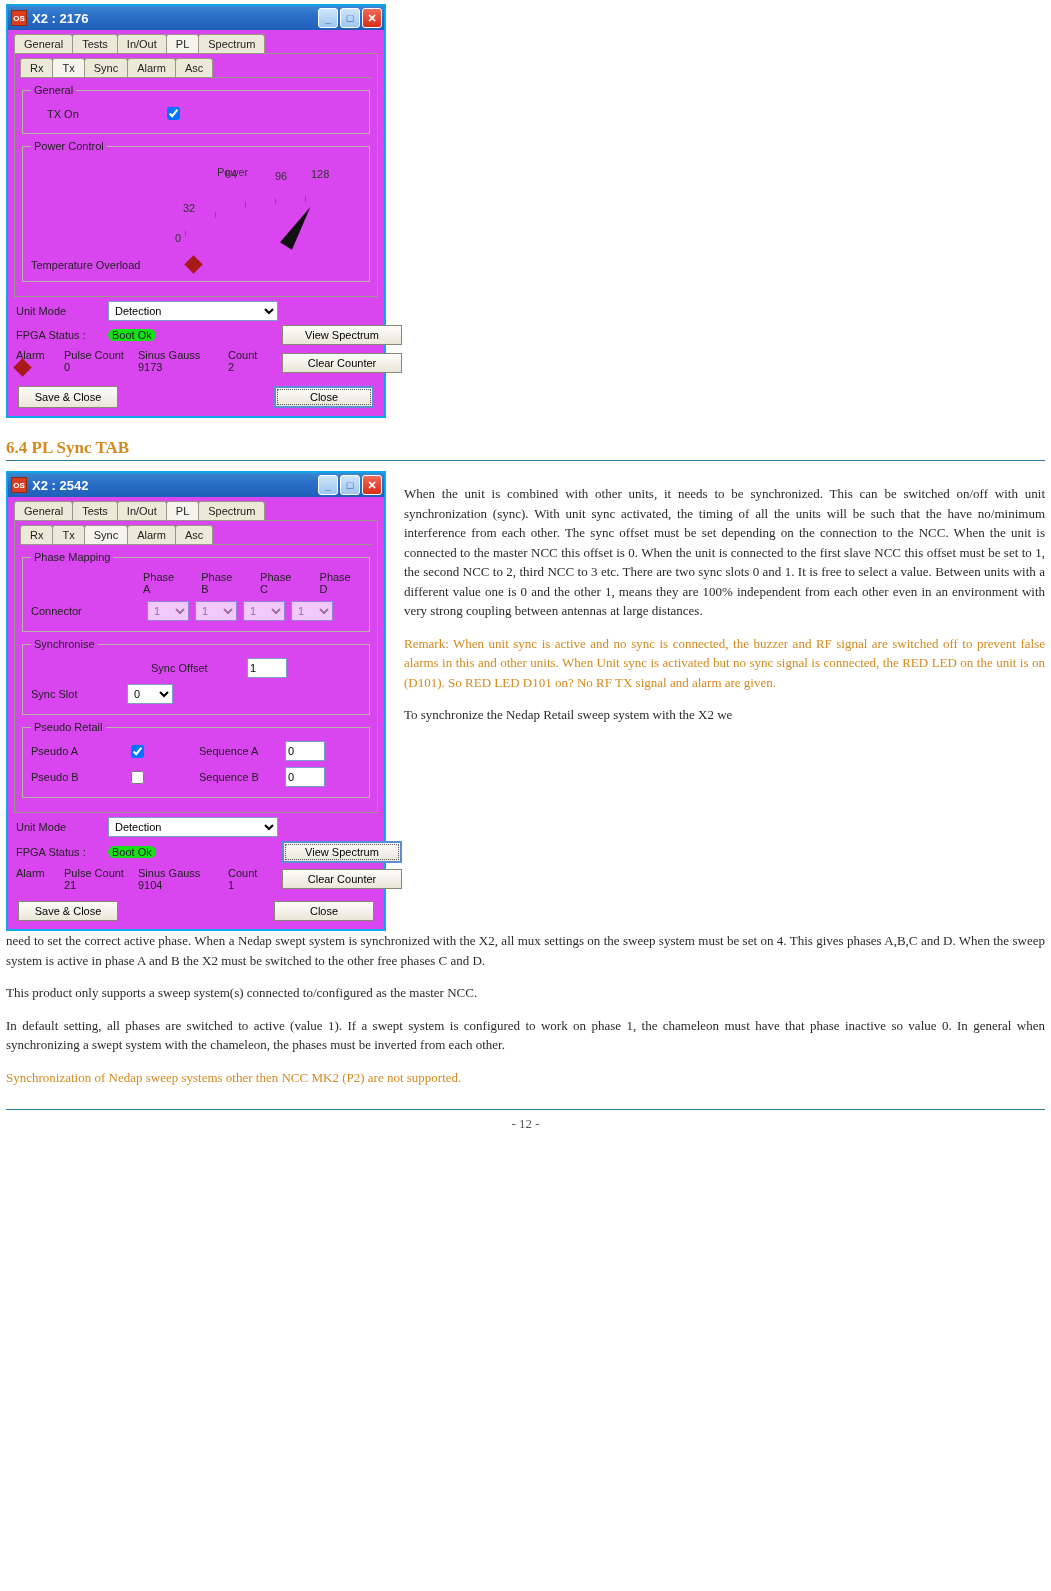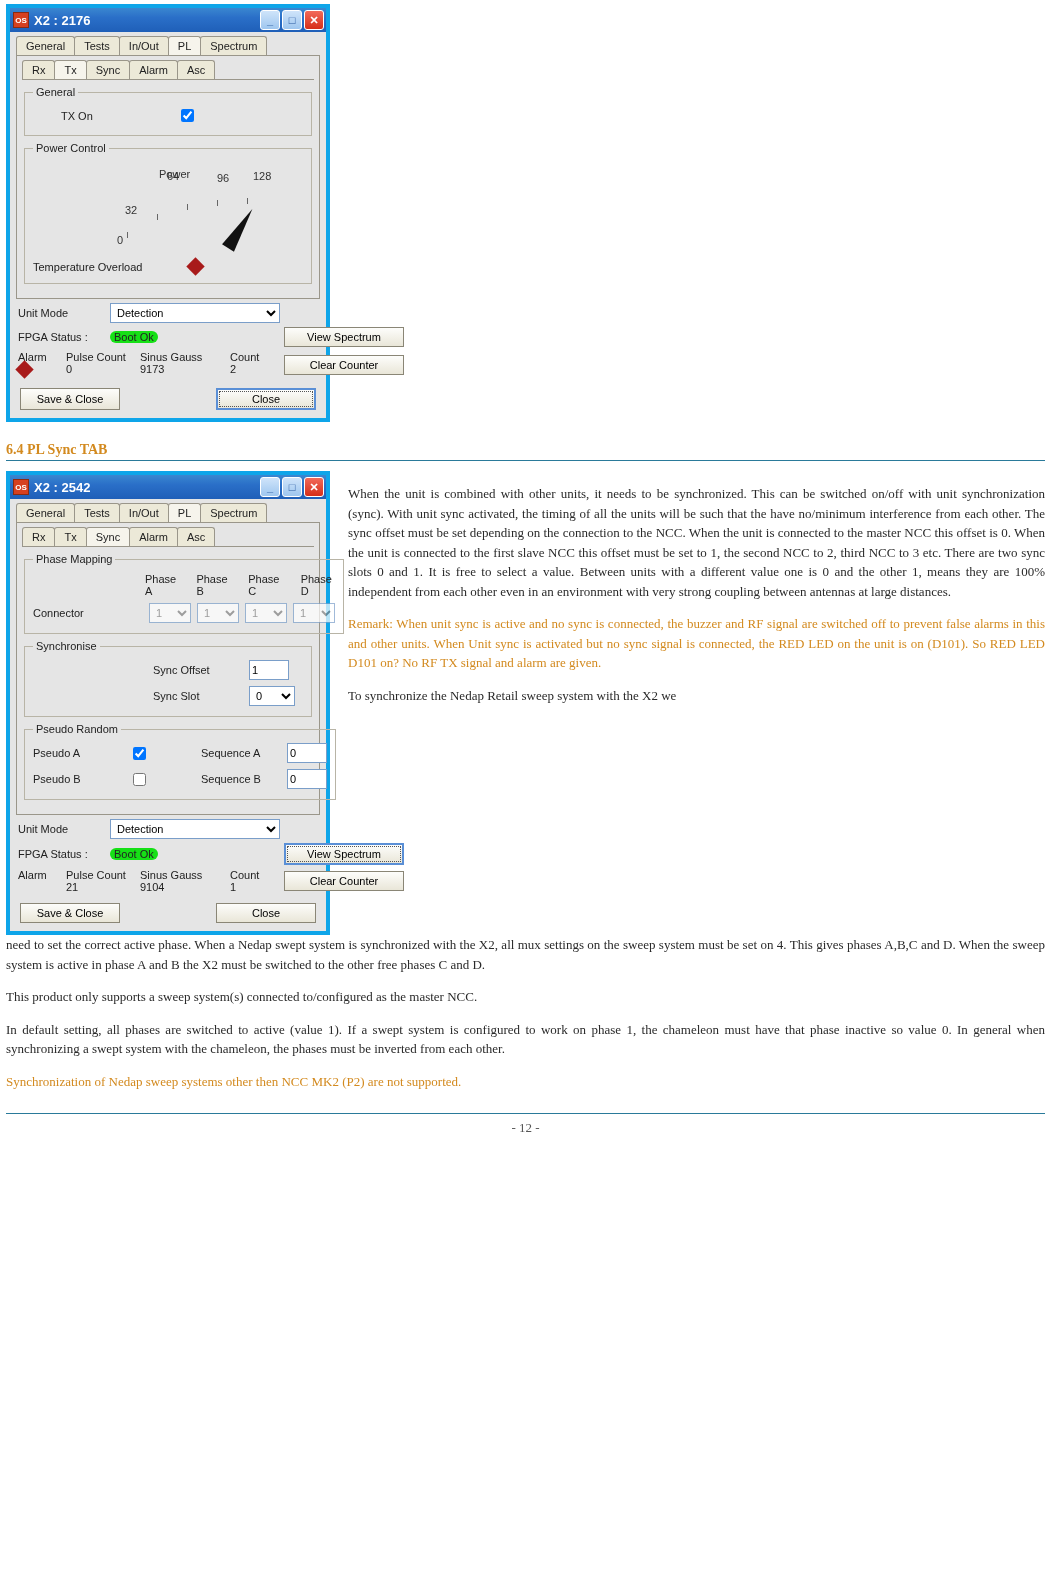--- a/index.html
+++ b/index.html
@@ -8,23 +8,23 @@
     padding: 0;
     font-family: Georgia, 'Times New Roman', serif;
     background: #fff;
     color: #222;
     width: 1051px;
   }
   .page { padding: 0; }
 
   
   .win {
-    width: 324px;
-    border: 4px solid #0ea5e9;
-    background: #e5e5e5;
+    width: 380px;
+    border: 2px solid #0ea5e9;
+    background: #d946ef;
     font-family: Tahoma, Arial, sans-serif;
     font-size: 11px;
     margin: 4px 0 20px 6px;
   }
   .titlebar {
     display: flex;
     align-items: center;
     background: linear-gradient(#3a87d0, #2a6fc8 40%, #1f5fb8);
     color: #fff;
     height: 24px;
@@ -176,21 +176,21 @@
   .xpbtn.focus {
     outline: 1px dotted #555;
     outline-offset: -4px;
     border: 2px solid #5a8fd6;
   }
   .btnrow { display: flex; justify-content: space-between; padding: 6px 4px 0 4px; }
 
   
   .heading {
     color: #d38a1f;
-    font-size: 14px;
+    font-size: 17px;
     font-weight: 600;
     margin: 13px 6px 2px 6px;
   }
   .divider {
     border: none;
     border-top: 1px solid #2a7a9a;
     margin: 2px 6px 10px 6px;
   }
   .two-col {
     display: flex;
@@ -243,21 +243,21 @@
           <div class="tab">Rx</div>
           <div class="tab active">Tx</div>
           <div class="tab">Sync</div>
           <div class="tab">Alarm</div>
           <div class="tab">Asc</div>
         </div>
 
         <fieldset class="grp">
           <legend>General</legend>
           <div class="row">
-            <span class="lab" style="margin-left:28px">TX On</span>
+            <span class="lab" style="margin-left:16px">TX On</span>
             <input type="checkbox" checked="" style="">
           </div>
         </fieldset>
 
         <fieldset class="grp">
           <legend>Power Control</legend>
           <div class="gauge">
             <span class="g-lbl" style="left:46px; top:6px">Power</span>
             <span class="g-lbl" style="left:4px; top:72px">0</span>
             <span class="g-lbl" style="left:12px; top:42px">32</span>
@@ -362,28 +362,28 @@
               <select class="sel" style="width:42px" disabled=""><option>1</option></select>
             </div>
           </fieldset>
 
           <fieldset class="grp">
             <legend>Synchronise</legend>
             <div class="row" style="justify-content:flex-start; margin-left:120px">
               <span style="width:90px">Sync Offset</span>
               <input class="spin" style="width: 40px;" value="1">
             </div>
-            <div class="row" style="justify-content:flex-start; margin-left:120px; margin-top:6px">
+            <div class="row" style="justify-content:flex-start; margin-top:6px">
               <span style="width:90px">Sync Slot</span>
               <select class="sel" style="width:46px"><option>0</option></select>
             </div>
           </fieldset>
 
           <fieldset class="grp">
-            <legend>Pseudo Random</legend>
+            <legend>Pseudo Retail</legend>
             <div class="row">
               <span style="width:90px">Pseudo A</span>
               <input type="checkbox" checked="" style="">
               <span style="width:40px"></span>
               <span style="width:80px">Sequence A</span>
               <input class="spin" style="width: 40px;" value="0">
             </div>
             <div class="row" style="margin-top:6px">
               <span style="width:90px">Pseudo B</span>
               <input type="checkbox" style="">

